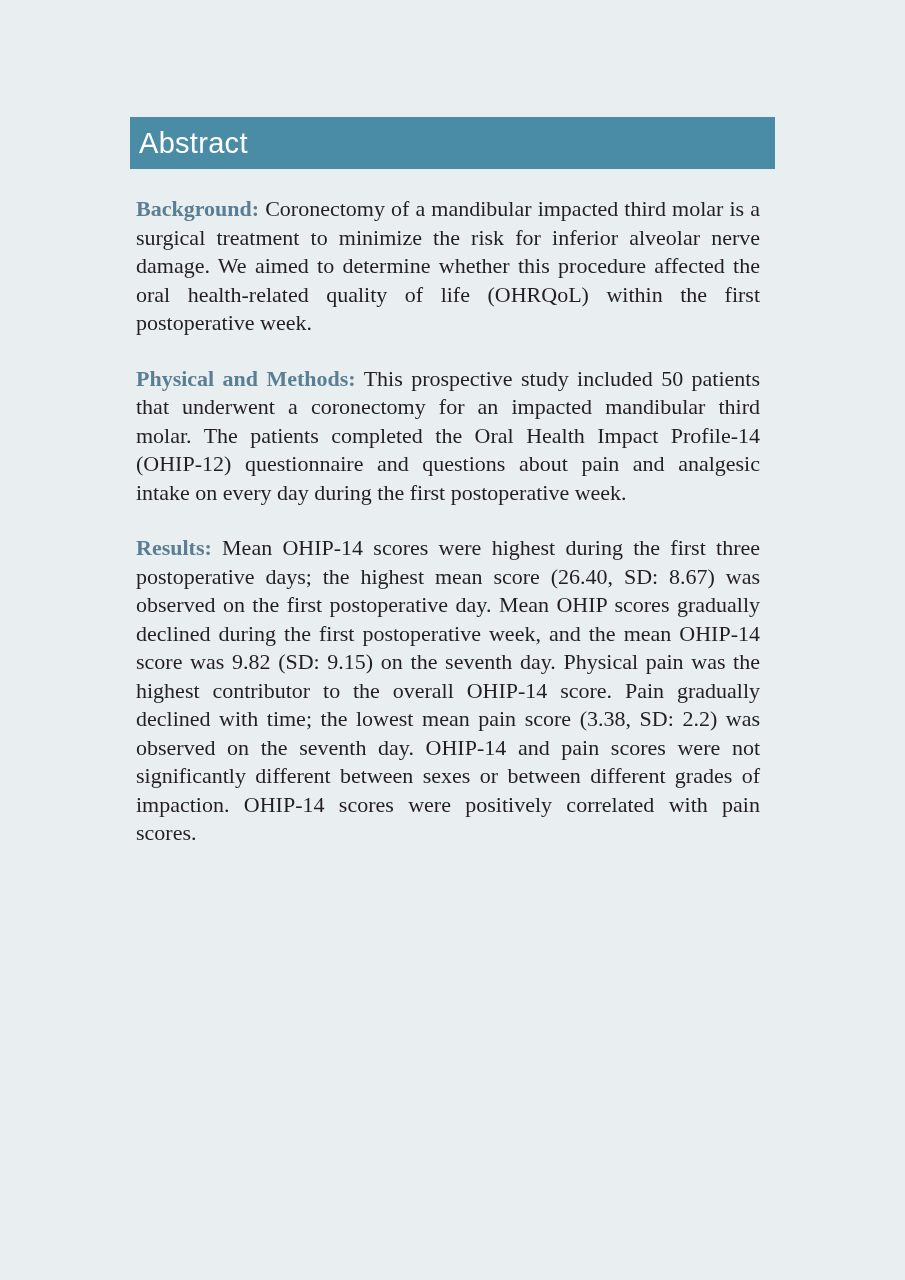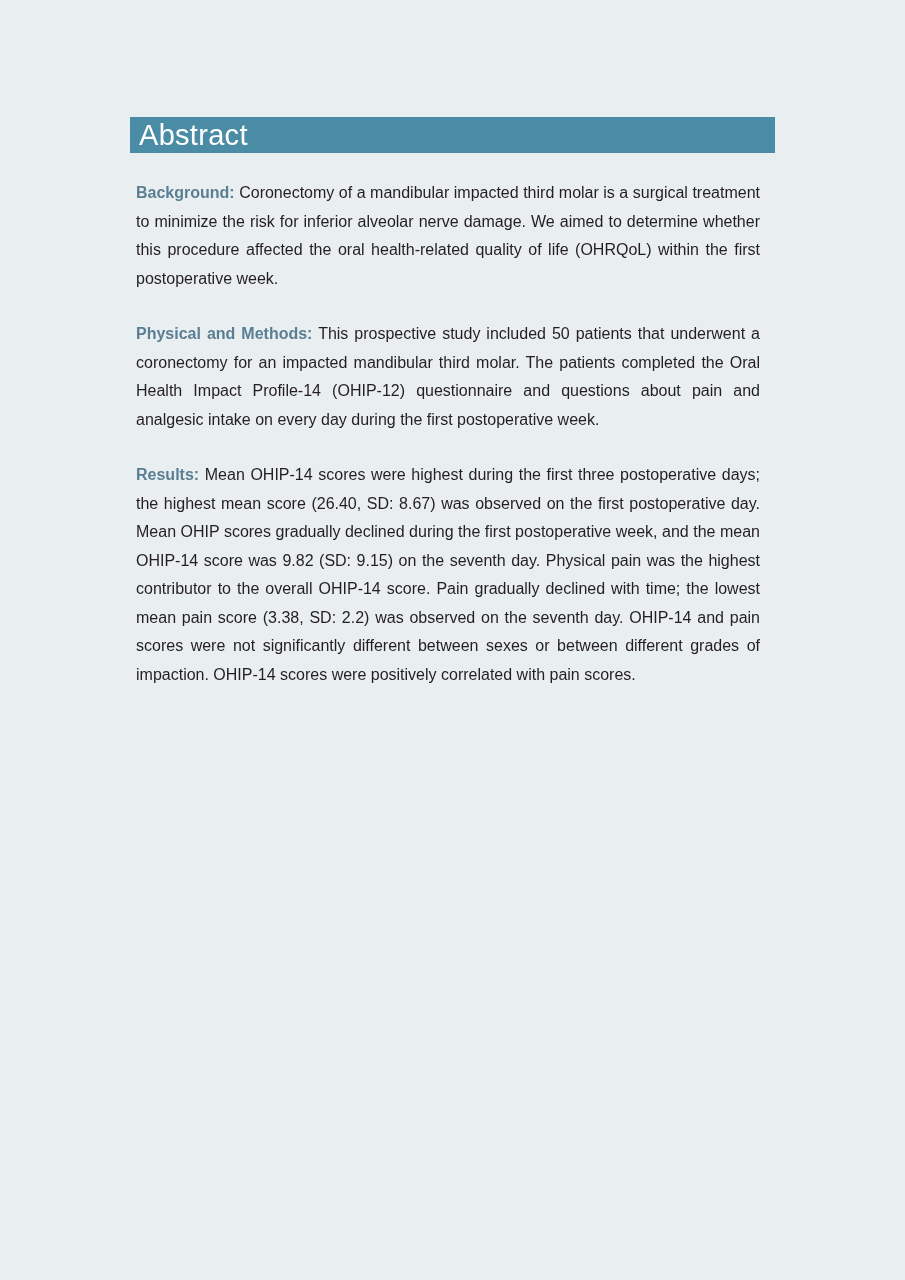--- a/index.html
+++ b/index.html
@@ -17,41 +17,42 @@
       overflow: hidden;
     }
     .abstract-container {
       position: absolute;
       left: 130px;
       top: 117px;
       width: 645px;
     }
     .abstract-header {
       background: var(--header-bg, #4a8ca6);
-      height: 36px;
+      height: 52px;
       display: flex;
       align-items: center;
       box-sizing: border-box;
       padding-left: 9px;
     }
     .abstract-header .title {
       color: var(--header-text, #ffffff);
       font-size: 29px;
       font-weight: 300;
       letter-spacing: 0.3px;
     }
     .abstract-body {
       padding: 26px 3px 0 6px;
       box-sizing: border-box;
     }
     .paragraph {
       margin: 0 12px 27px 0;
-      font-size: 16px;
+      font-size: 22px;
       line-height: 28.5px;
       text-align: justify;
+      font-family: Liberation Serif, serif;
     }
     .paragraph:last-child {
       margin-bottom: 0;
     }
     .paragraph .label {
       font-weight: bold;
       color: var(--label-color, #5a7f92);
     }
   </style>
 </head>

